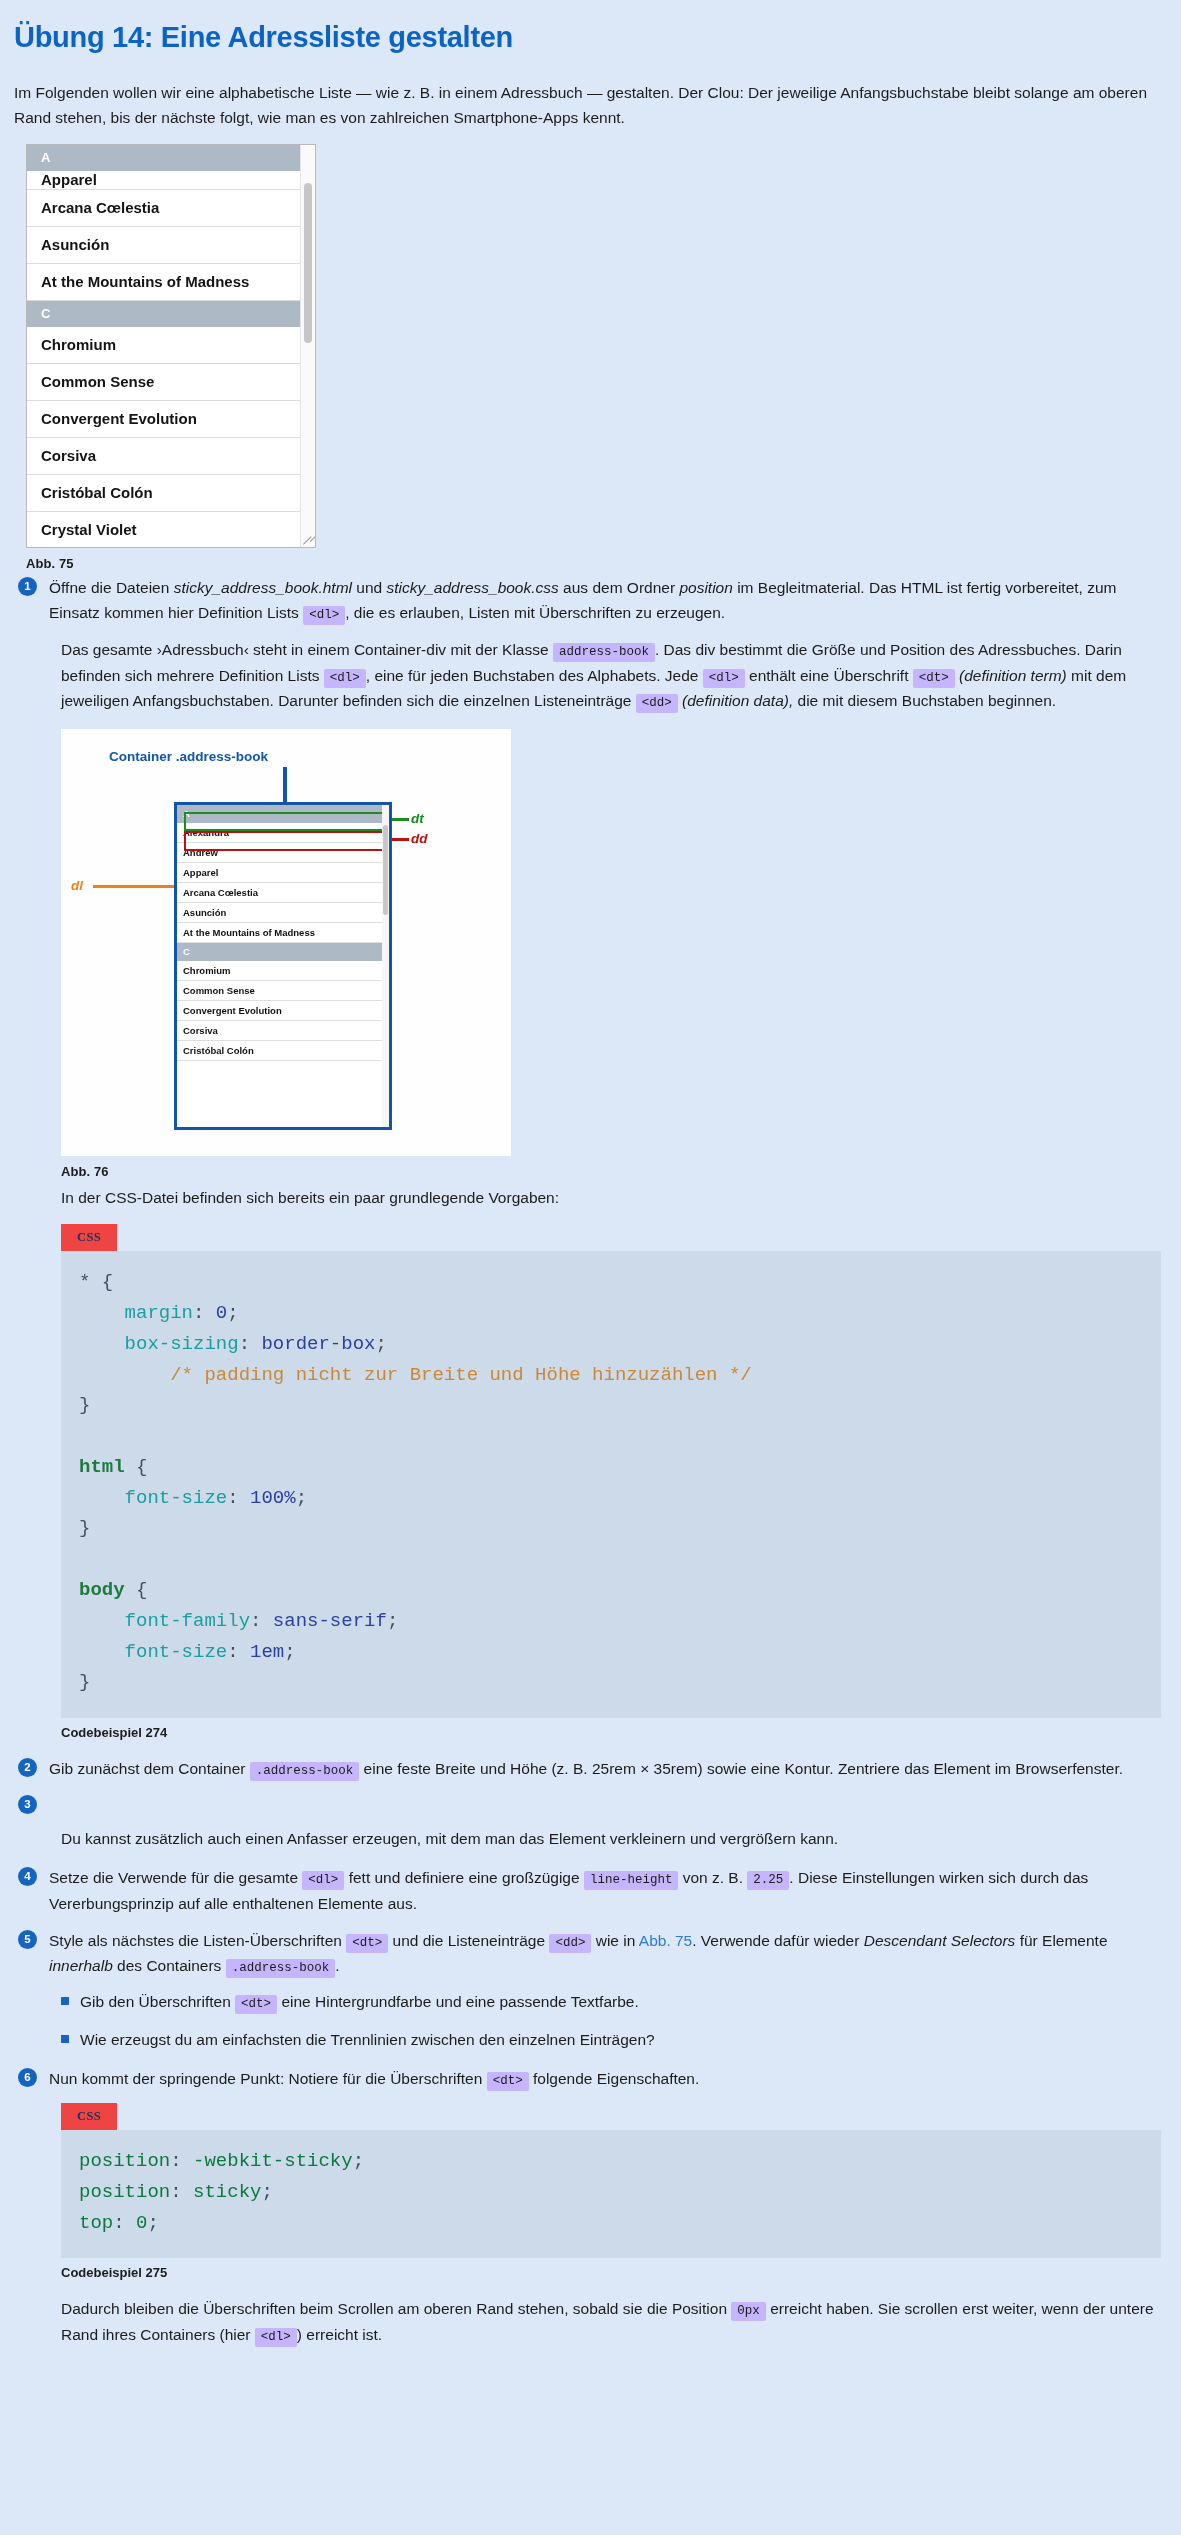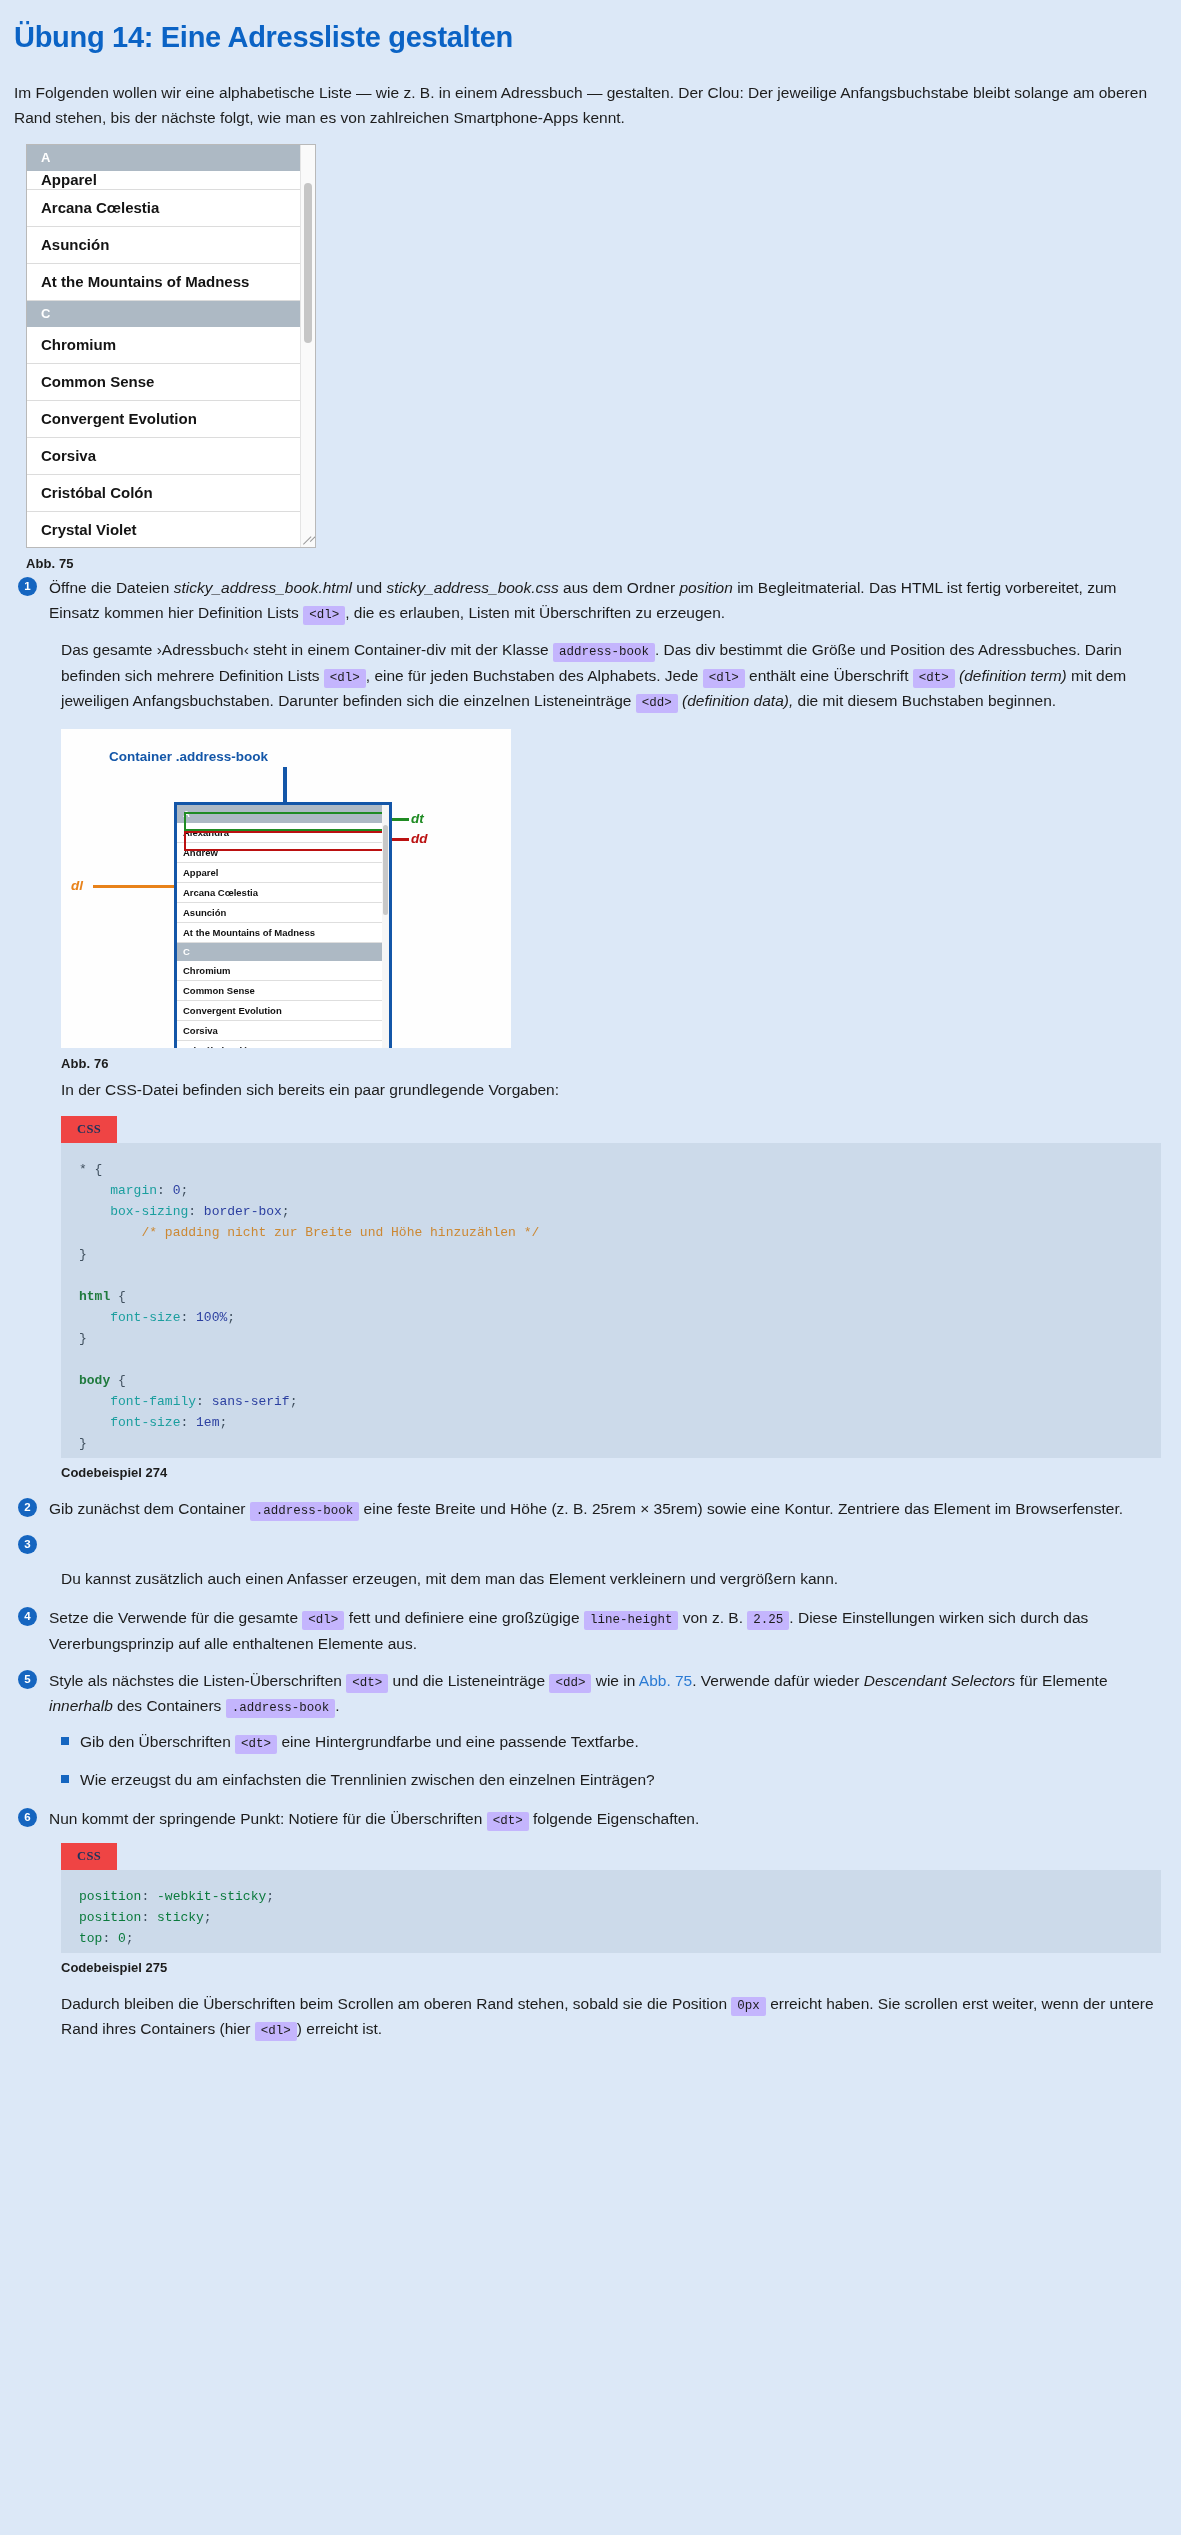--- a/index.html
+++ b/index.html
@@ -174,21 +174,21 @@
     flex: 0 0 auto;
     width: 8px; height: 8px;
     background: #1565c0;
     margin: 7px 11px 0 0;
   }
 
   
   .fig76-wrap { margin: 16px 0 6px 47px; }
   .fig76 {
     width: 450px;
-    height: 319px;
+    height: 427px;
     background: #fefefe;
     position: relative;
     overflow: hidden;
   }
   .f-label {
     position: absolute;
     font-size: 13.5px;
     font-weight: bold;
     white-space: nowrap;
   }
@@ -263,23 +263,23 @@
     color: #19335c;
     font-family: Liberation Serif, serif;
     font-size: 12.5px;
     font-weight: bold;
     padding: 6px 16px 6px 16px;
     letter-spacing: 0.4px;
   }
   pre.code {
     background: #ccdaea;
     margin: 0;
-    padding: 16px 18px 4px 18px;
+    padding: 16px 18px 20px 18px;
     font-family: "Liberation Mono", monospace;
-    font-size: 13px;
+    font-size: 19px;
     line-height: 1.62;
     color: #2e3d4d;
     white-space: pre;
     overflow: hidden;
   }
   .c-prop  { color: #1a9e9e; }
   .c-val   { color: #2b3fa0; }
   .c-cmt   { color: #cc8833; }
   .c-sel   { color: #1f7a3d; font-weight: bold; }
   .c-plain { color: #40505f; }

